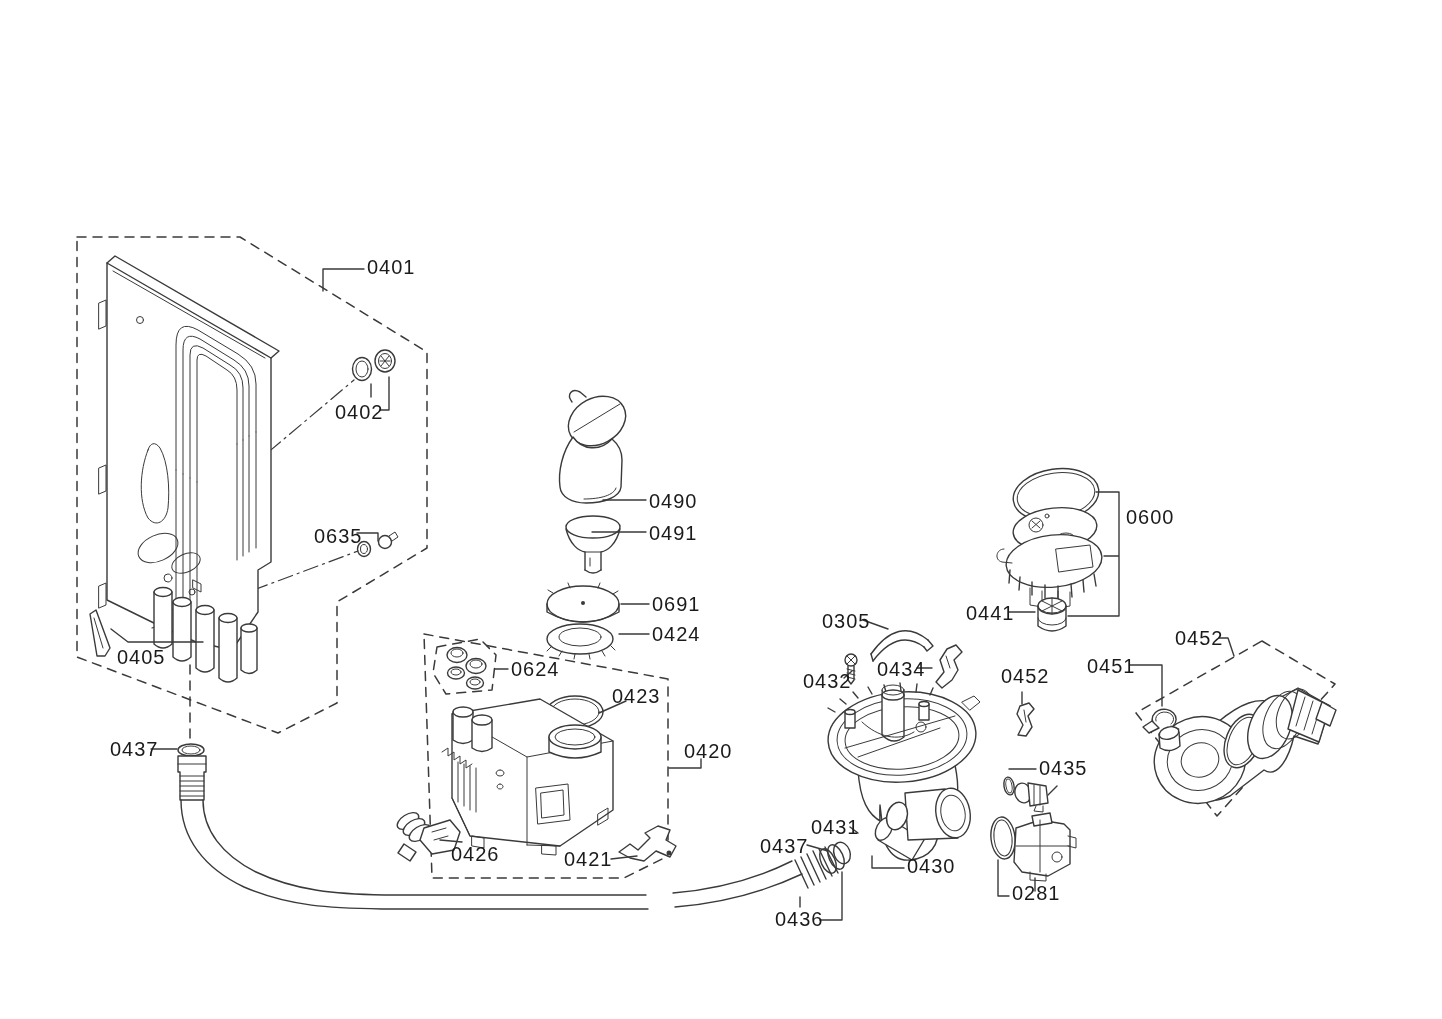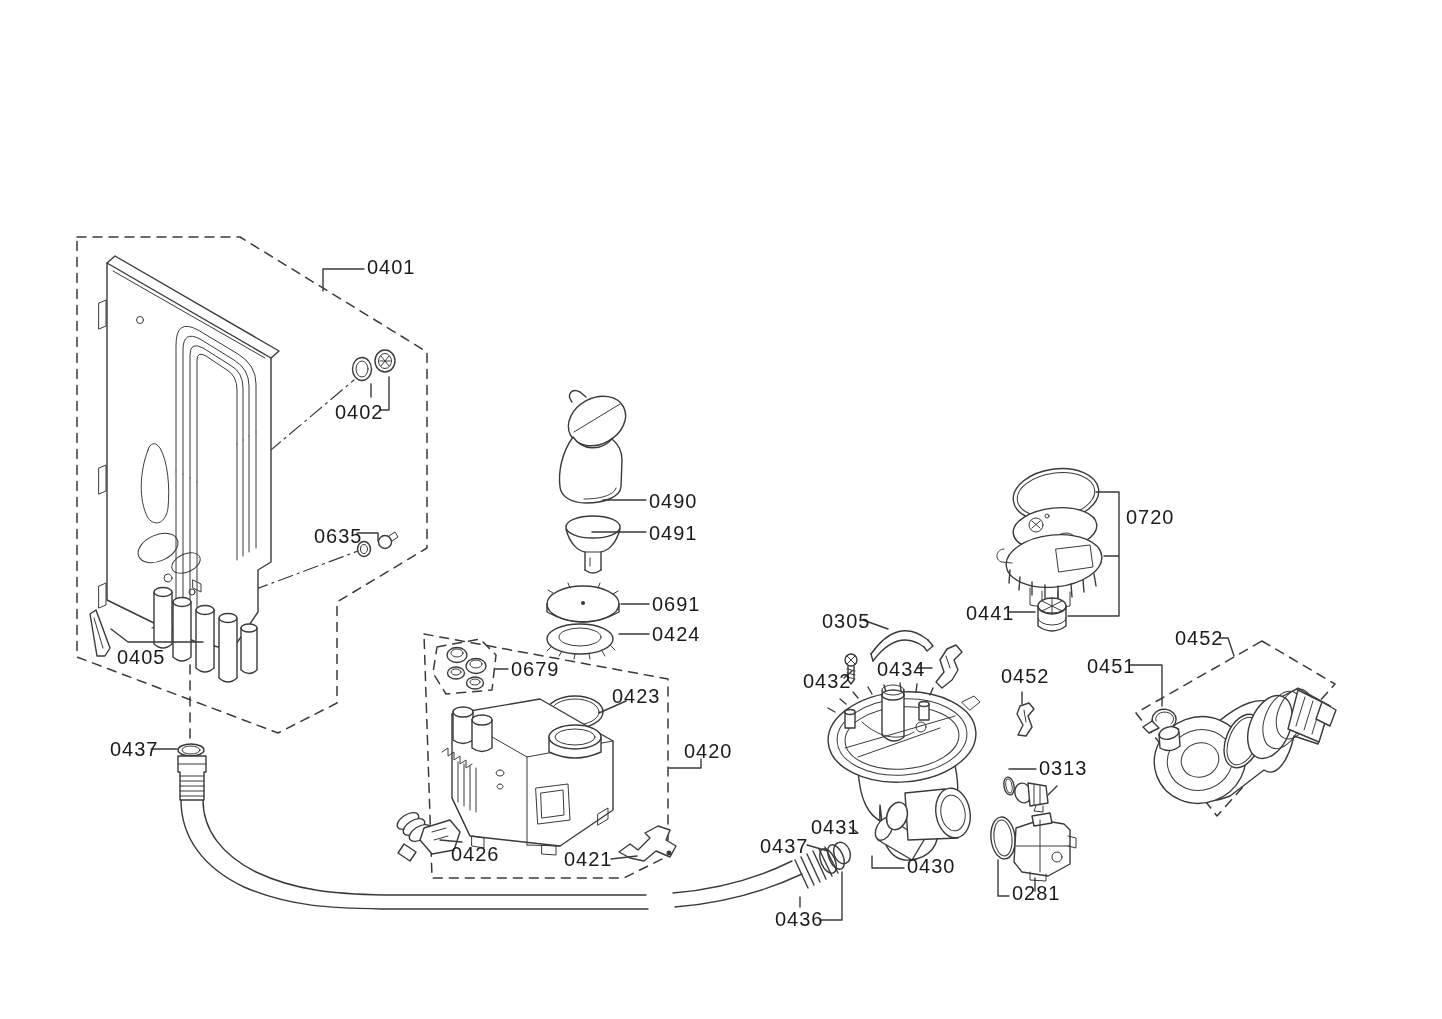--- a/index.html
+++ b/index.html
@@ -376,33 +376,33 @@
 
   <div class="callout" style="left:367px;top:257px">0401</div>
   <div class="callout" style="left:335px;top:402px">0402</div>
   <div class="callout" style="left:314px;top:526px">0635</div>
   <div class="callout" style="left:117px;top:647px">0405</div>
   <div class="callout" style="left:110px;top:739px">0437</div>
   <div class="callout" style="left:649px;top:491px">0490</div>
   <div class="callout" style="left:649px;top:523px">0491</div>
   <div class="callout" style="left:652px;top:594px">0691</div>
   <div class="callout" style="left:652px;top:624px">0424</div>
-  <div class="callout" style="left:511px;top:659px">0679</div>
+  <div class="callout" style="left:511px;top:659px">0624</div>
   <div class="callout" style="left:612px;top:686px">0423</div>
   <div class="callout" style="left:684px;top:741px">0420</div>
   <div class="callout" style="left:451px;top:844px">0426</div>
   <div class="callout" style="left:564px;top:849px">0421</div>
   <div class="callout" style="left:822px;top:611px">0305</div>
   <div class="callout" style="left:803px;top:671px">0432</div>
   <div class="callout" style="left:877px;top:659px">0434</div>
   <div class="callout" style="left:811px;top:817px">0431</div>
   <div class="callout" style="left:760px;top:836px">0437</div>
   <div class="callout" style="left:907px;top:856px">0430</div>
   <div class="callout" style="left:775px;top:909px">0436</div>
-  <div class="callout" style="left:1126px;top:507px">0720</div>
+  <div class="callout" style="left:1126px;top:507px">0600</div>
   <div class="callout" style="left:966px;top:603px">0441</div>
   <div class="callout" style="left:1175px;top:628px">0452</div>
   <div class="callout" style="left:1087px;top:656px">0451</div>
   <div class="callout" style="left:1001px;top:666px">0452</div>
-  <div class="callout" style="left:1039px;top:758px">0313</div>
+  <div class="callout" style="left:1039px;top:758px">0435</div>
   <div class="callout" style="left:1012px;top:883px">0281</div>
 
 </div>
 
 </body></html>

